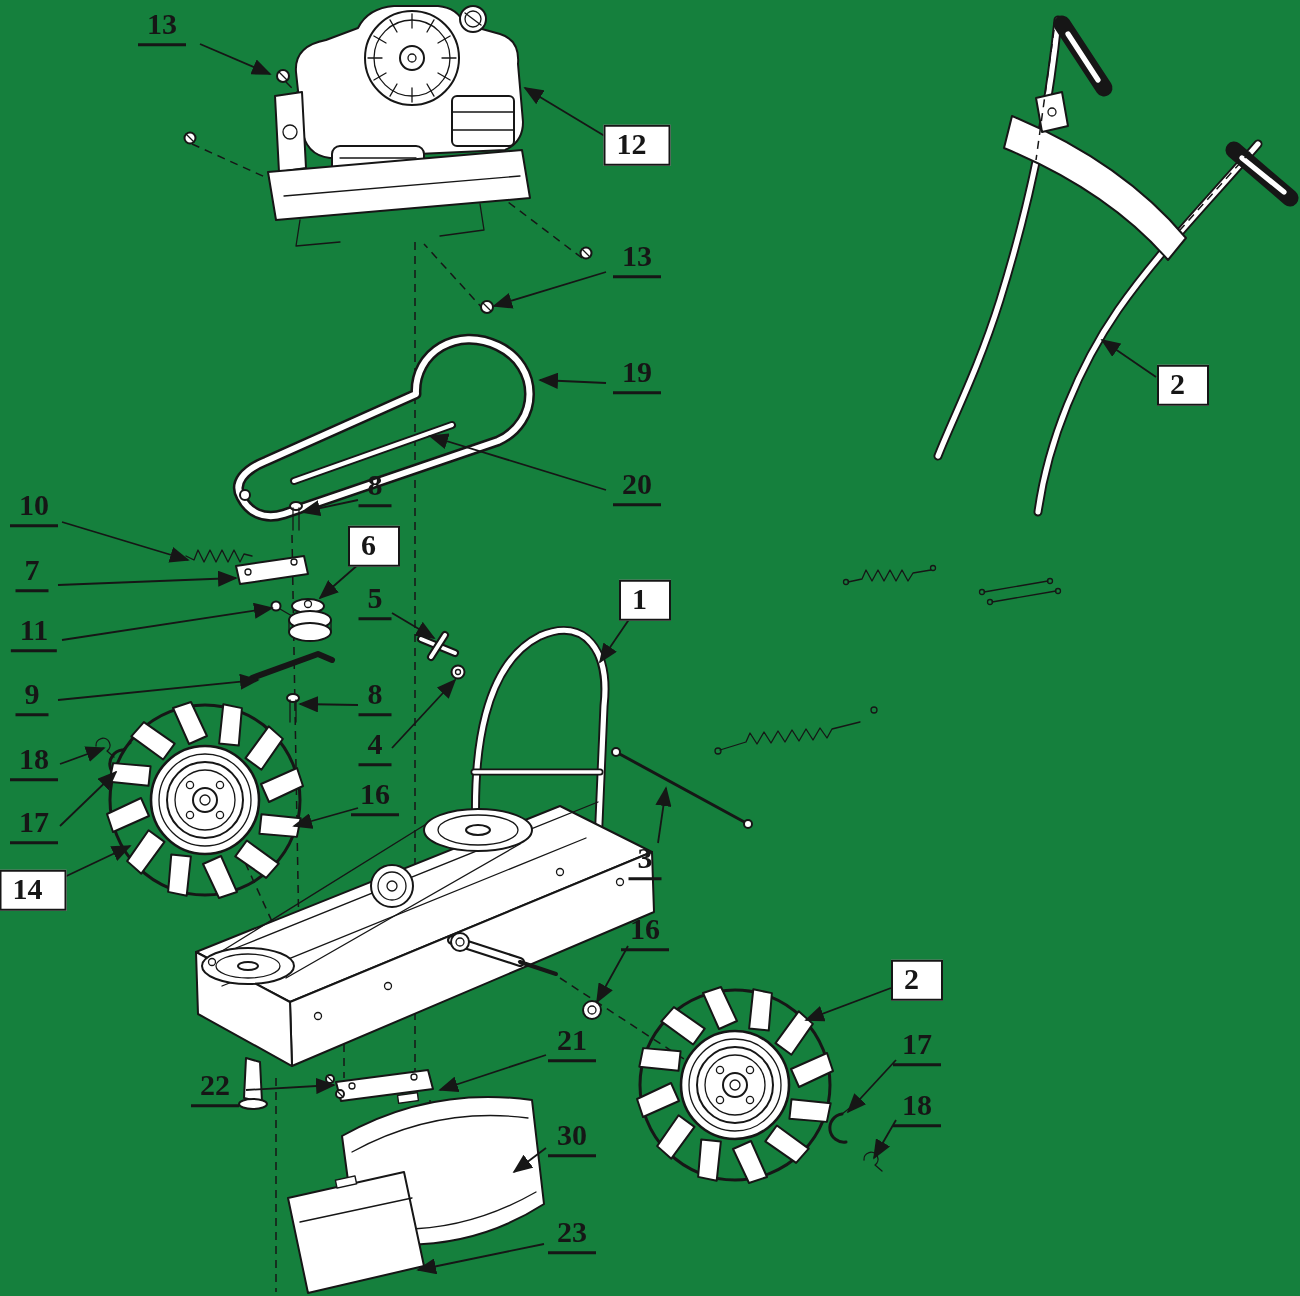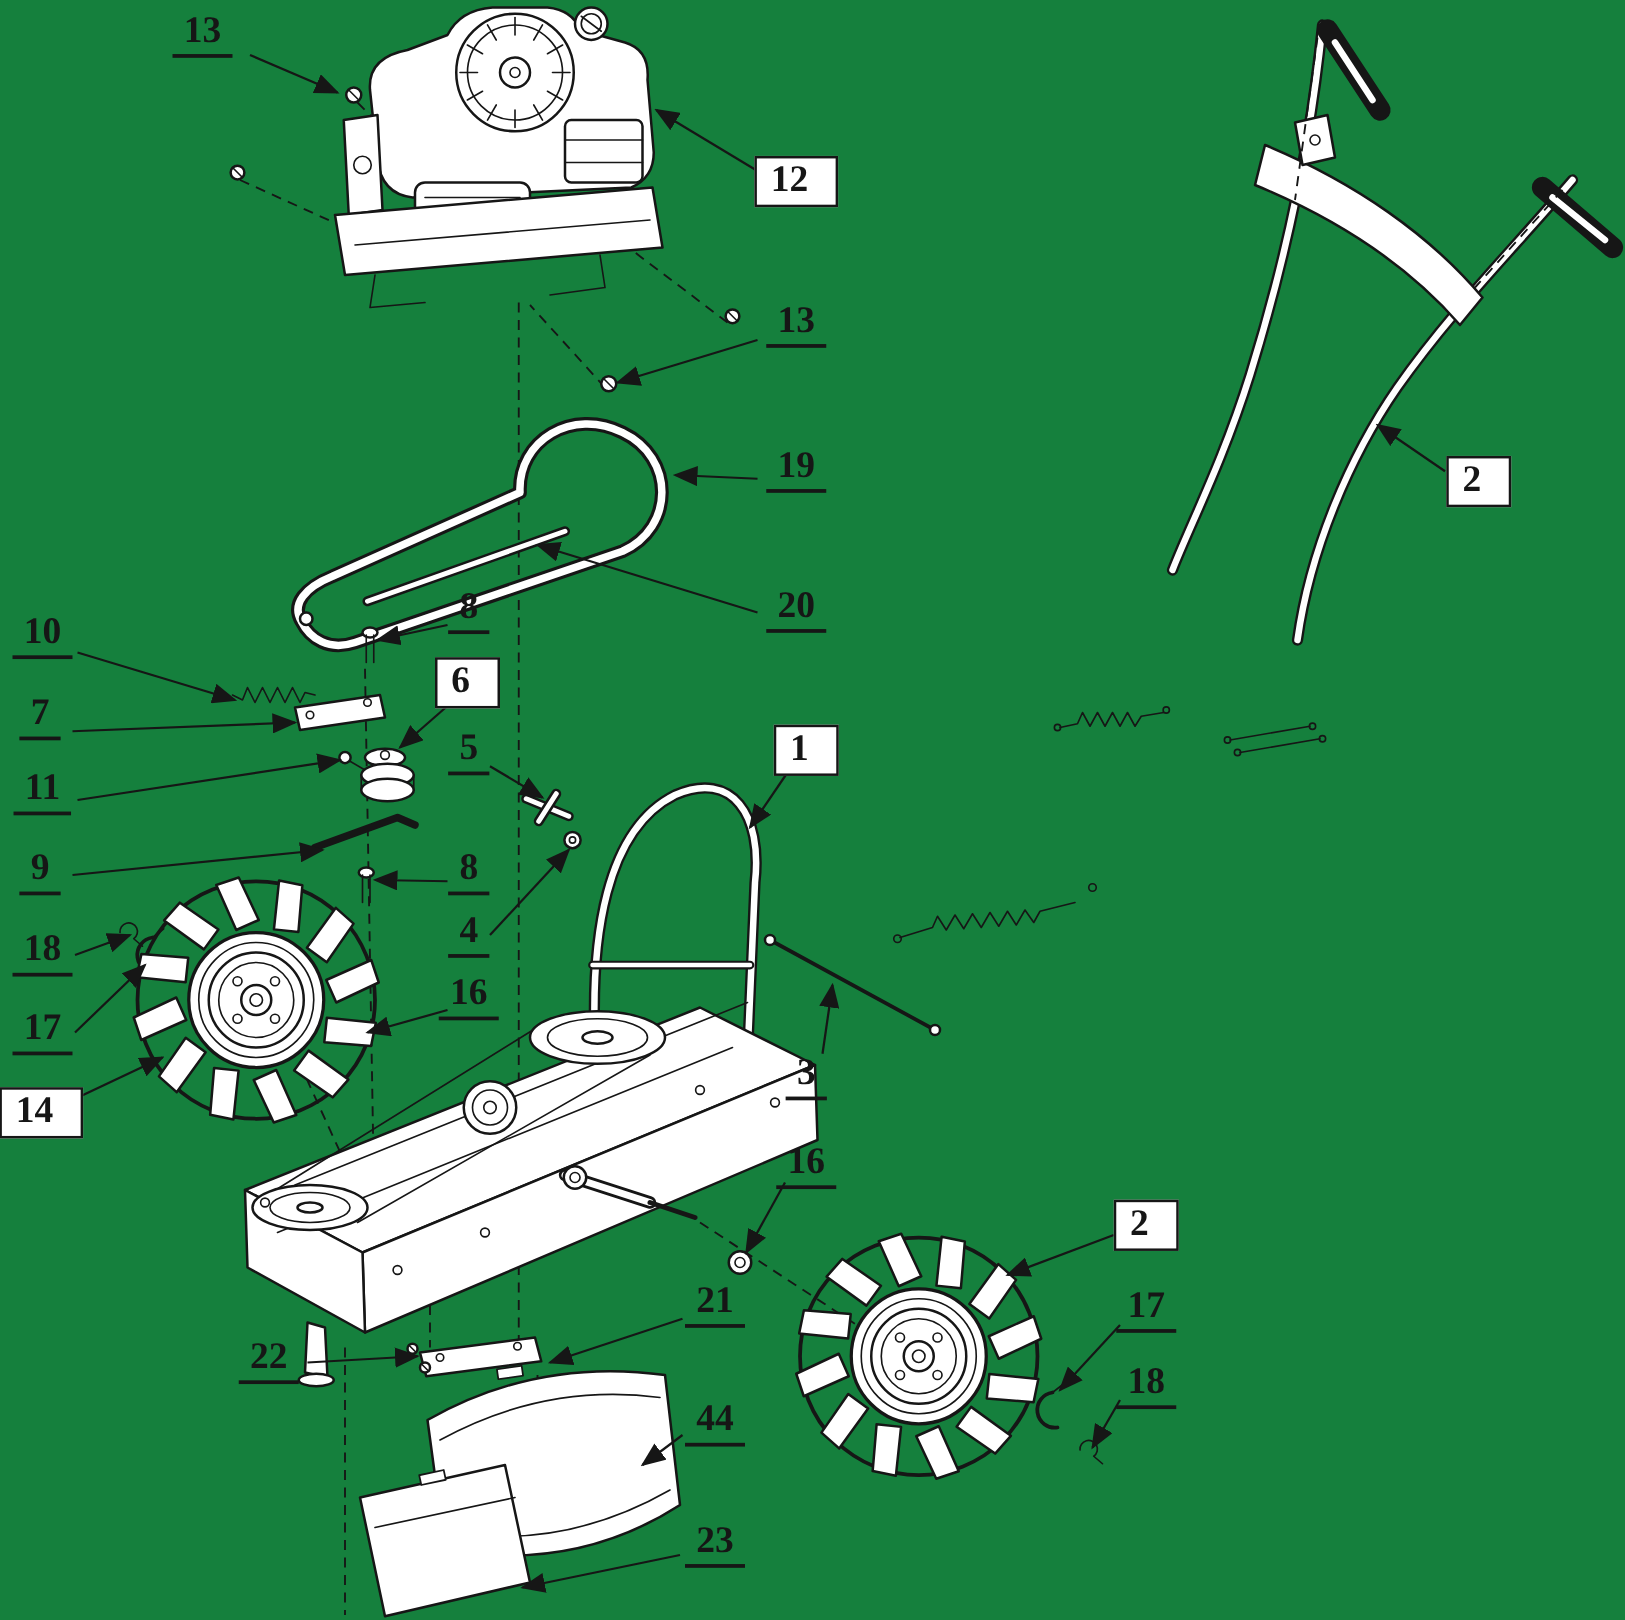--- a/index.html
+++ b/index.html
@@ -422,18 +422,18 @@
       <div class="callout underline" style="left: 375px; top: 747px;">4</div>
       <div class="callout underline" style="left: 34px; top: 825px;">17</div>
       <div class="callout underline" style="left: 375px; top: 797px;">16</div>
       <div class="callout boxed" style="left: 33px; top: 890px;">14</div>
       <div class="callout underline" style="left: 645px; top: 861px;">3</div>
       <div class="callout underline" style="left: 645px; top: 932px;">16</div>
       <div class="callout boxed" style="left: 917px; top: 980px;">2</div>
       <div class="callout underline" style="left: 215px; top: 1088px;">22</div>
       <div class="callout underline" style="left: 572px; top: 1043px;">21</div>
       <div class="callout underline" style="left: 917px; top: 1047px;">17</div>
-      <div class="callout underline" style="left: 572px; top: 1138px;">44</div>
+      <div class="callout underline" style="left: 572px; top: 1138px;">30</div>
       <div class="callout underline" style="left: 917px; top: 1108px;">18</div>
       <div class="callout underline" style="left: 572px; top: 1235px;">23</div>
     </div>
 
 </div>
 
 </body></html>

